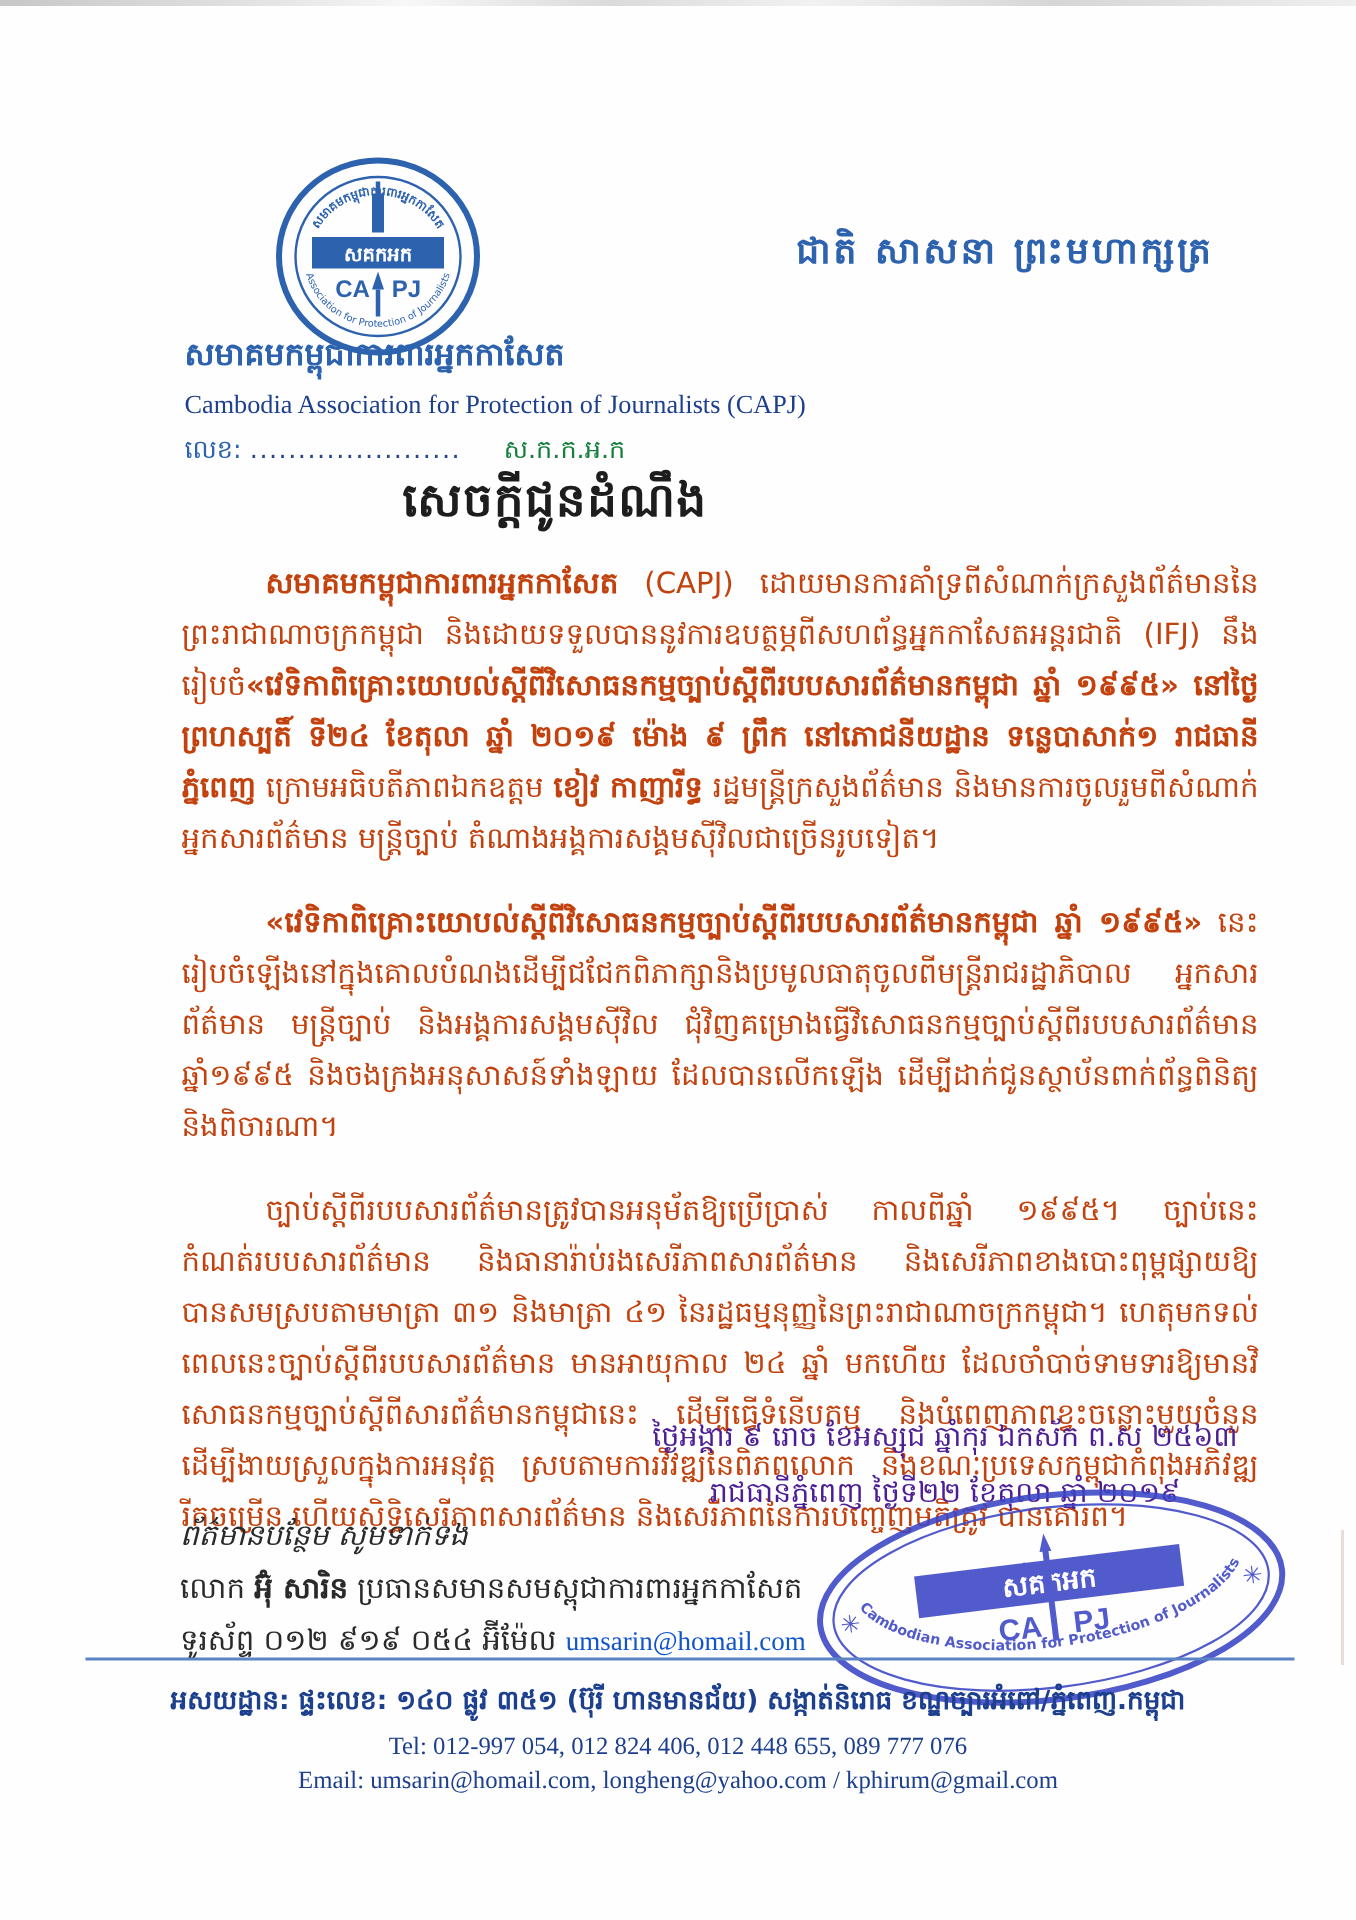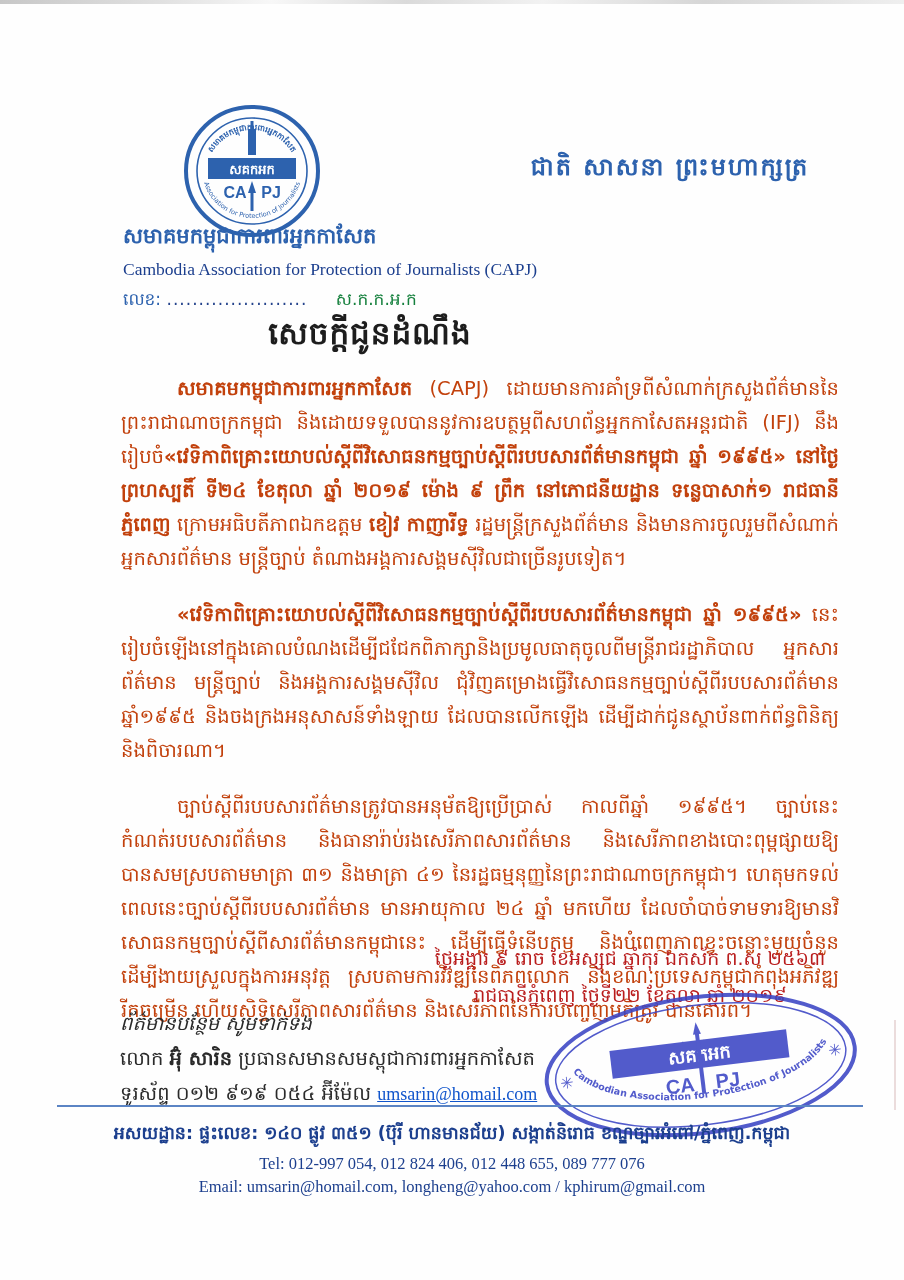--- a/index.html
+++ b/index.html
@@ -31,26 +31,26 @@
 
   .doc-title{position:absolute;top:314px;left:0;width:740px;text-align:center;
     font-size:31px;font-weight:bold;color:#1d1d1d;letter-spacing:1px;}
 
   .bodytext{position:absolute;top:372px;left:100px;width:718px;
     font-size:19.5px;line-height:34px;text-align:justify;color:#c2410c;margin-left:21px;}
   .bodytext p{margin:0 0 22px 0;text-indent:56px;}
   .bodytext .b{font-weight:bold;}
 
   .dates{position:absolute;top:940px;left:380px;width:500px;text-align:center;
-    font-size:19px;line-height:37px;color:#b91c1c;}
+    font-size:19px;line-height:37px;color:#4c1d95;}
 
   .contact{position:absolute;top:1006px;left:120px;font-size:19.5px;line-height:35px;color:#2a2a2a;}
   .contact .note{font-style:italic;}
   .contact .b{font-weight:bold;text-align:center;}
-  .contact a.email{color:#1155cc;text-decoration:underline;
+  .contact a.email{color:#1155cc;
     font-family:"Liberation Serif",serif;font-size:18px;cursor:pointer;}
 
   .stamp{position:absolute;top:992px;left:540px;transform:rotate(-7deg);opacity:.88;}
 
   .separator{position:absolute;top:1105px;left:57px;width:806px;height:2px;background:#5b84c4;}
 
   .footer{position:absolute;top:1122px;left:0;width:904px;text-align:center;color:#1c3f8e;}
   .footer .addr{font-size:17.5px;font-weight:bold;margin-bottom:4px;}
   .footer .tel,.footer .mail{font-family:"Liberation Serif",serif;font-size:16.5px;line-height:23px;}
 </style>

